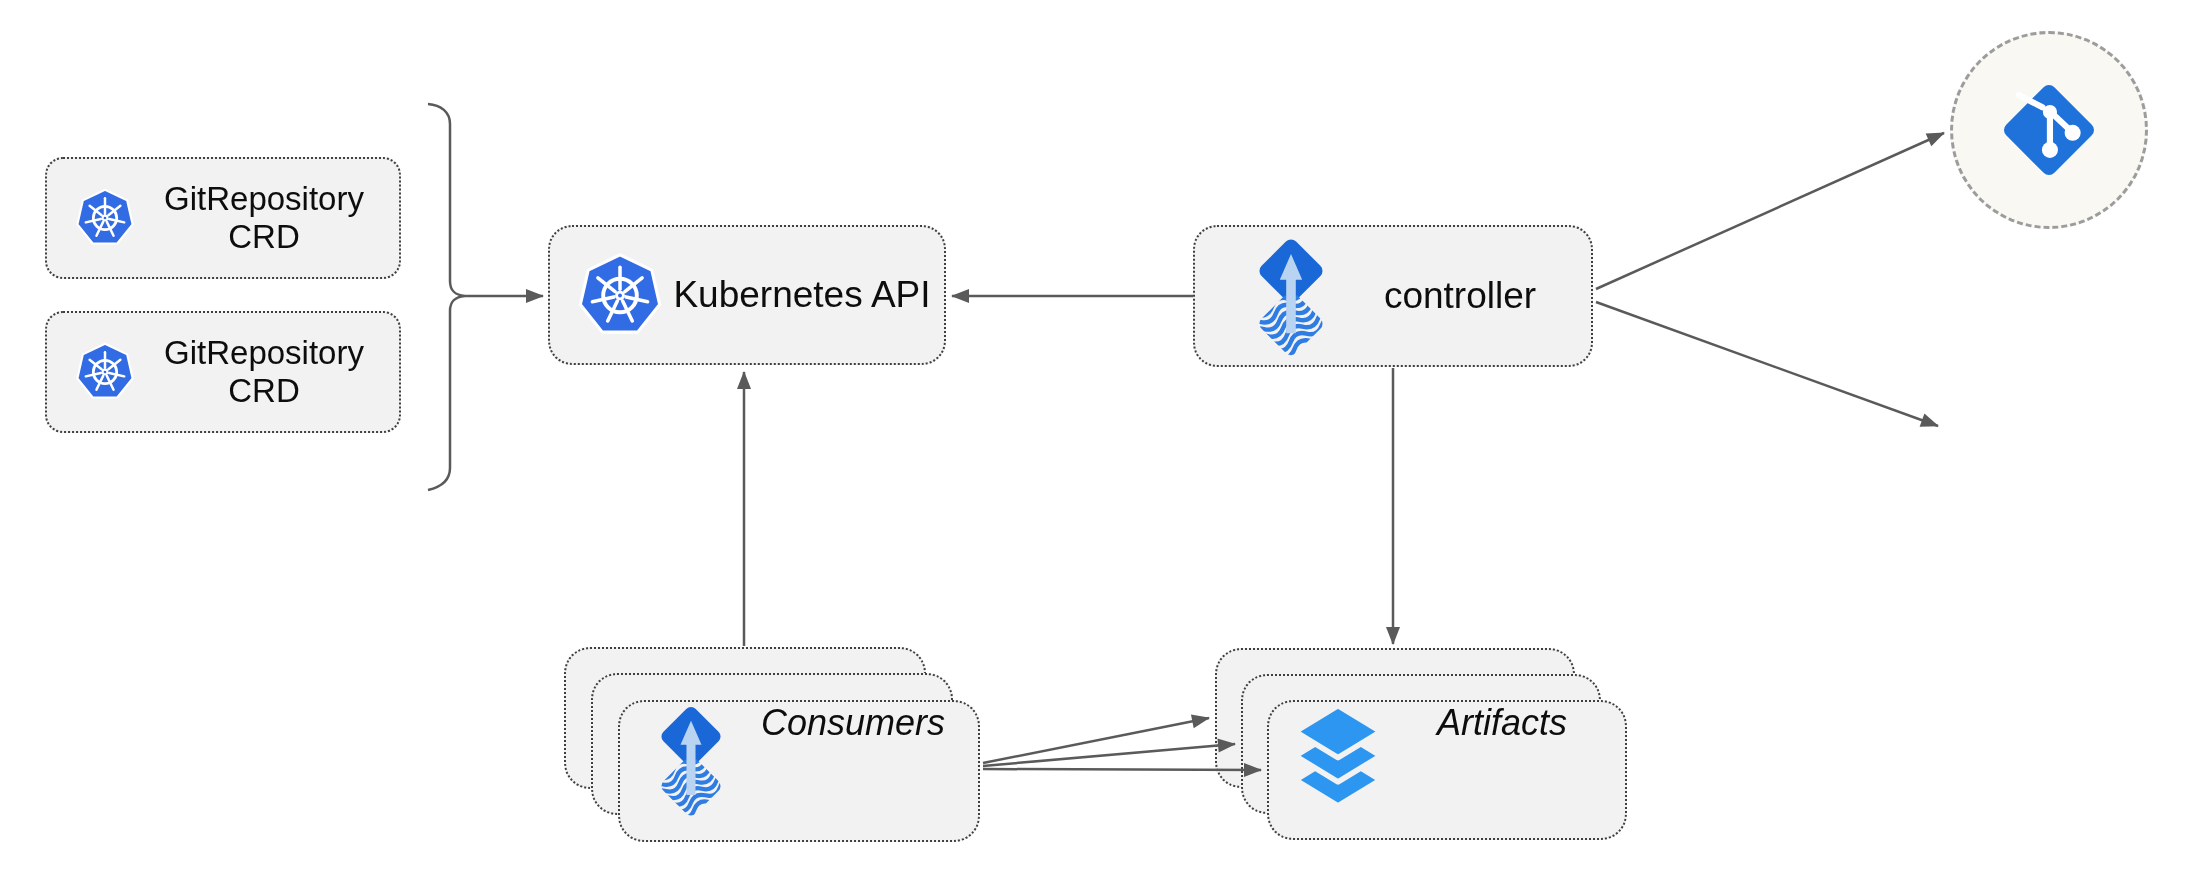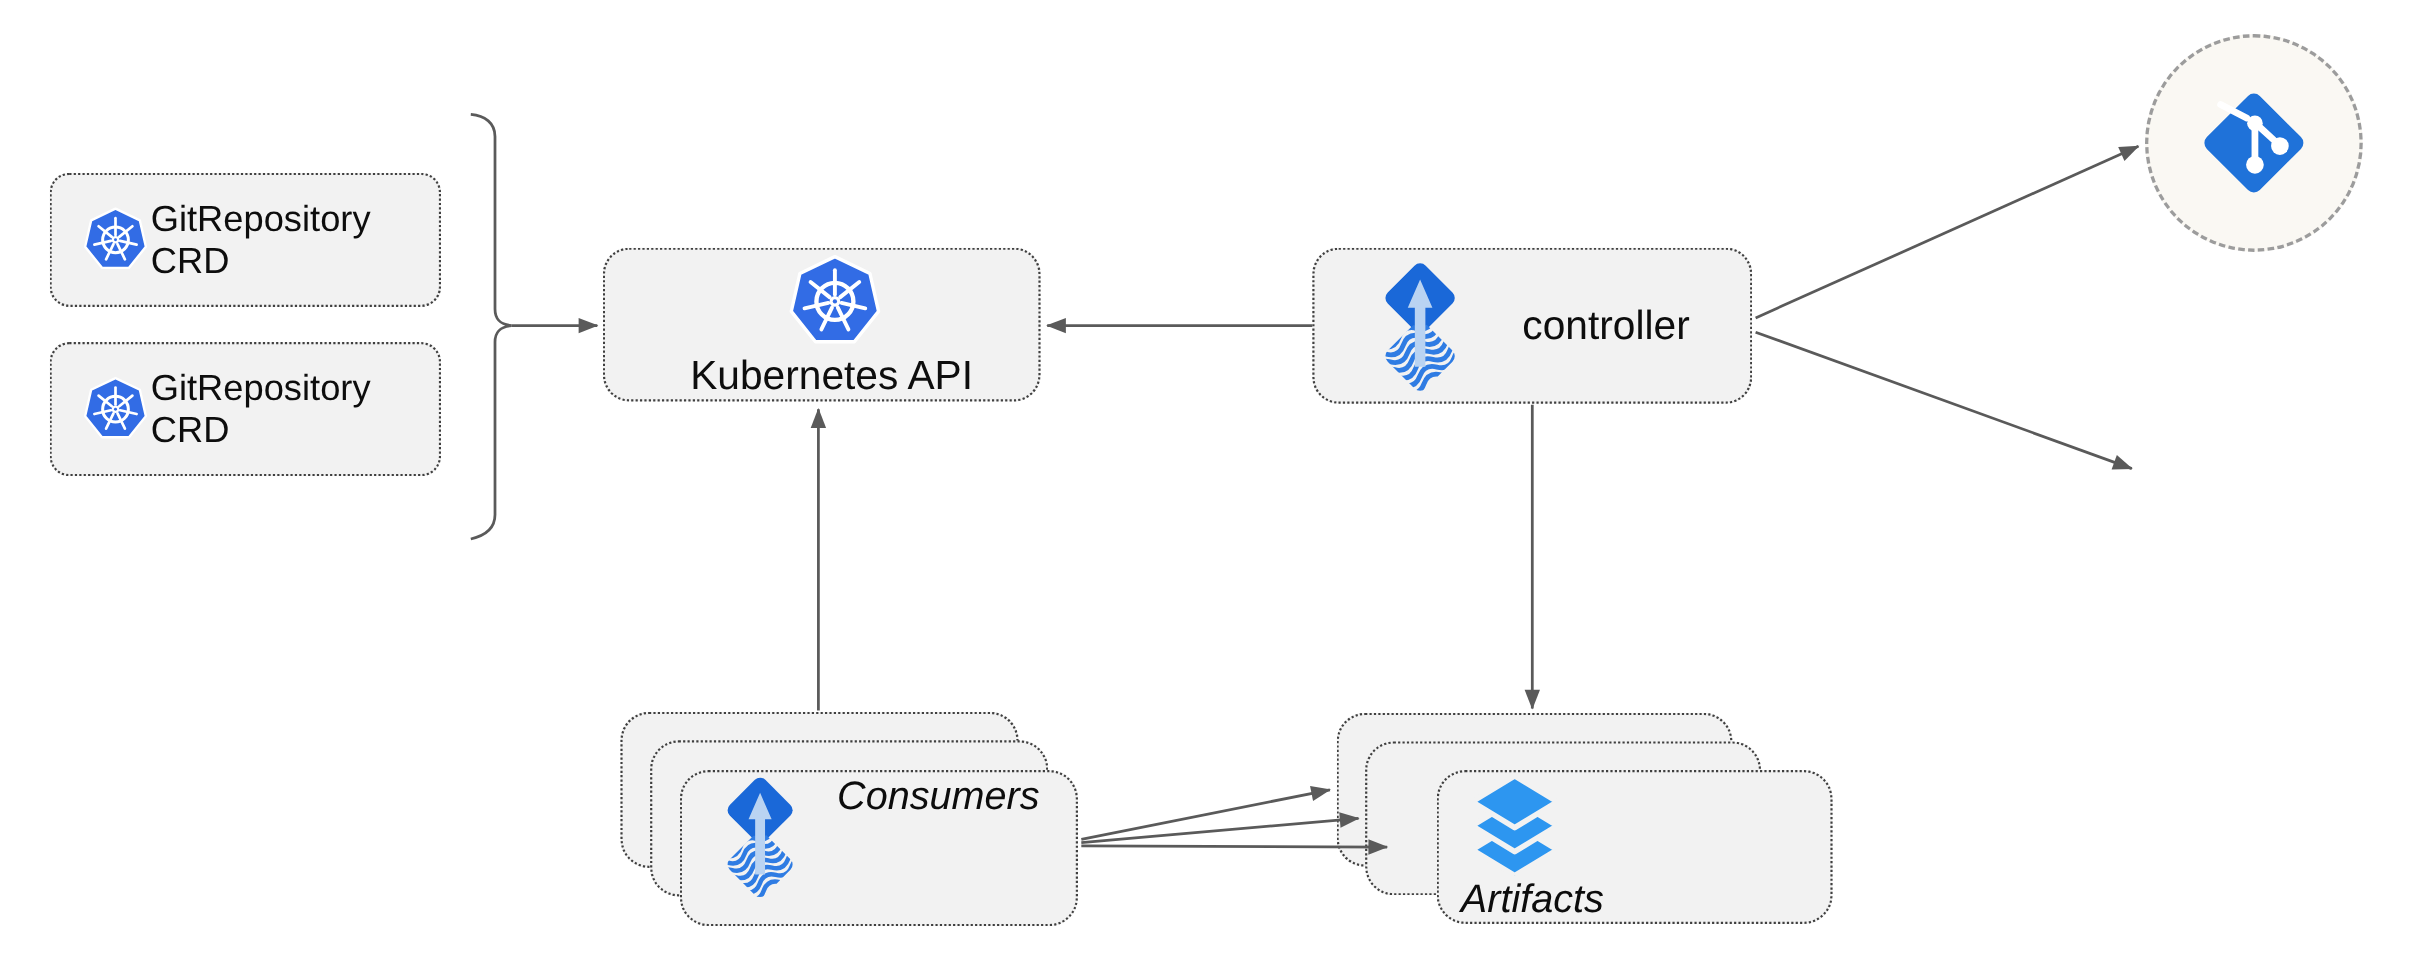--- a/index.html
+++ b/index.html
@@ -13,43 +13,43 @@
   .node {
     position:absolute; box-sizing:border-box;
     background:var(--box-fill,#f2f2f2);
     border:2px dotted var(--box-border,#3f3f3f);
     display:flex; align-items:center;
     z-index:2;
   }
   .crd { width:356px; height:122px; border-radius:18px; padding-left:26px; left:45px; }
   #git-crd  { top:157px; }
   #helm-crd { top:311px; }
-  .crd .txt { flex:1; font-size:33px; line-height:1.16; padding-right:8px; }
+  .crd .txt { flex:1; text-align:center; font-size:33px; line-height:1.16; padding-right:8px; }
   .txt span { display:block; }
 
-  .api { left:548px; top:225px; width:398px; height:140px; border-radius:24px; padding-left:24px;flex-direction:column; }
+  .api { left:548px; top:225px; width:398px; height:140px; border-radius:24px; padding-left:24px; }
   .api .txt { flex:1; text-align:center; font-size:37px; padding-right:6px; }
 
   .source { left:1193px; top:225px; width:400px; height:142px; border-radius:24px; padding-left:48px; }
   .source .txt { flex:1; text-align:center; font-size:37px; line-height:1.13; padding-right:10px; }
 
   .stack-card {
     position:absolute; box-sizing:border-box;
     background:var(--box-fill,#f2f2f2);
     border:2px dotted var(--box-border,#3f3f3f);
     border-radius:26px; display:flex; align-items:flex-start; z-index:2;font-style:italic;
   }
   .consumers-card { width:362px; height:142px; }
   #consumers-back  { left:564px; top:647px; }
   #consumers-mid   { left:591px; top:673px; }
   #consumers-front { left:618px; top:700px; padding-left:26px; z-index:3; }
   .artifacts-card { width:360px; height:140px; }
   #artifacts-back  { left:1215px; top:648px; }
   #artifacts-mid   { left:1241px; top:674px; }
-  #artifacts-front { left:1306px; top:700px; padding-left:20px; z-index:3;flex-direction:column; }
+  #artifacts-front { left:1267px; top:700px; padding-left:20px; z-index:3; }
   .stack-label { flex:1; text-align:center; font-size:36px; padding-right:8px; }
 
   .circle {
     position:absolute; width:198px; height:198px; border-radius:50%;
     box-sizing:border-box;
     background:var(--circle-fill,#faf8f3);
     border:3px dashed var(--circle-border,#9c9c9c);
     display:flex; align-items:center; justify-content:center; z-index:2;
   }
   #git-circle  { left:1950px; top:31px; }

